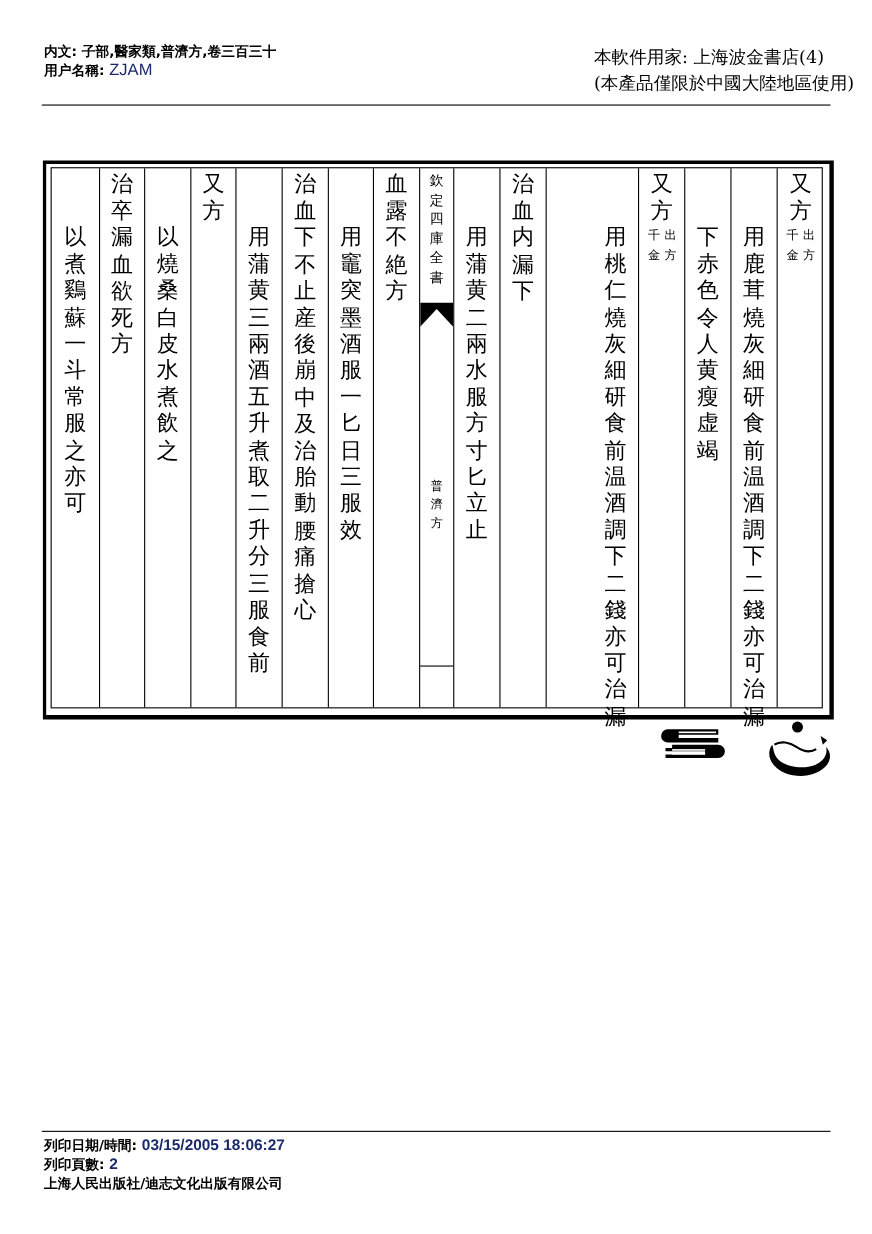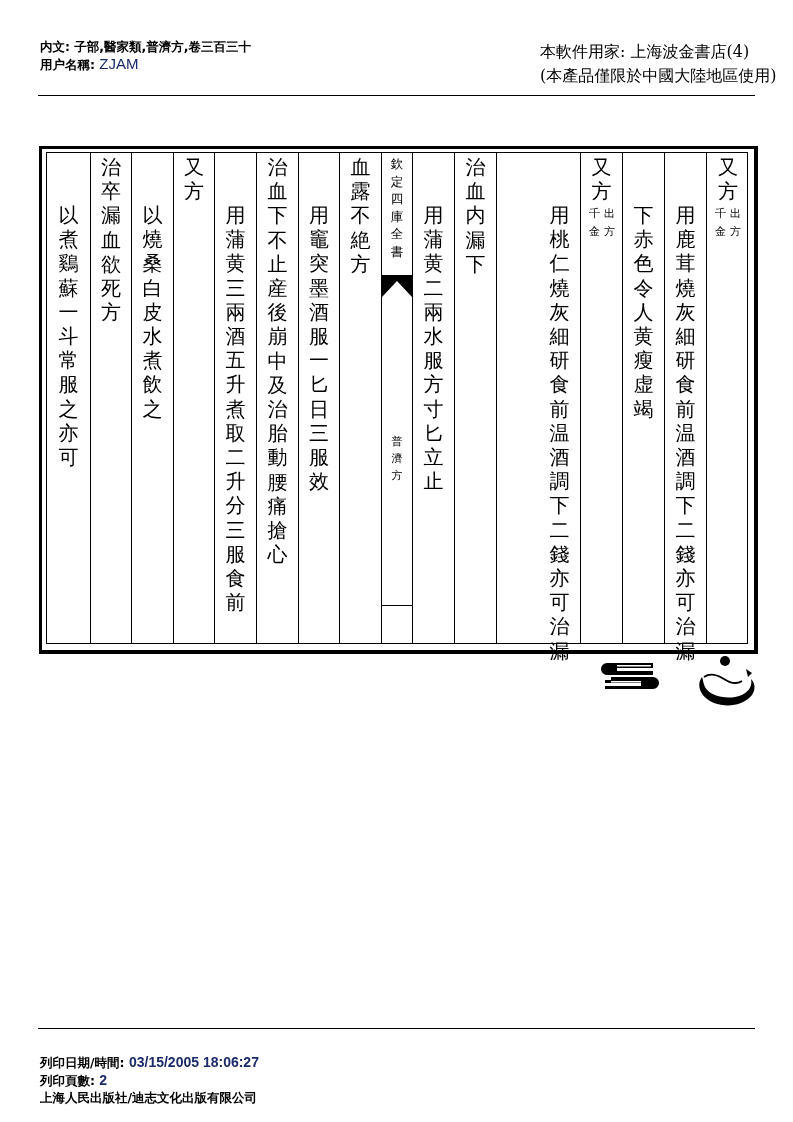--- a/index.html
+++ b/index.html
@@ -21,21 +21,21 @@
 
     .center-strip { position: absolute; top: 0; height: 100%; border-right: 1.5px solid #000; box-sizing: border-box; }
     .center-strip .title { position: absolute; top: 2px; left: 50%; transform: translateX(-50%); width: 14px; font-family: "DejaVu Serif", serif; font-size: 12.5px; line-height: 17.5px; text-align: center; word-break: break-all; }
     .center-strip .fishtail { position: absolute; top: 122px; left: 0; width: 100%; height: 22px; }
     .center-strip .book { position: absolute; top: 280px; left: 50%; transform: translateX(-50%); width: 12px; font-family: "DejaVu Serif", serif; font-size: 11px; line-height: 17px; text-align: center; word-break: break-all; }
     .center-strip .lowline { position: absolute; left: 0; top: 452px; width: 100%; height: 1px; background: #000; }
 
     .logo { position: absolute; top: 655px; }
 
     .ftr-rule { position: absolute; left: 38px; top: 1028px; width: 717px; height: 1px; background: #000; }
-    .ftr { position: absolute; left: 40px; top: 1032px; font-family: "DejaVu Sans", sans-serif; font-weight: bold; font-size: 12.5px; line-height: 17.5px; margin-top: 22px; }
+    .ftr { position: absolute; left: 40px; top: 1032px; font-family: "DejaVu Sans", sans-serif; font-weight: bold; font-size: 12.5px; line-height: 17.5px; }
     .ftr .num { color: #1a2a6c; font-family: "Liberation Sans", sans-serif; font-size: 14px; }
   </style>
 </head>
 <body>
 
 <div class="hdr-left">
   <div>
     <span>内文:</span>
     <span>子部,醫家類,普濟方,卷三百三十</span>
   </div>

